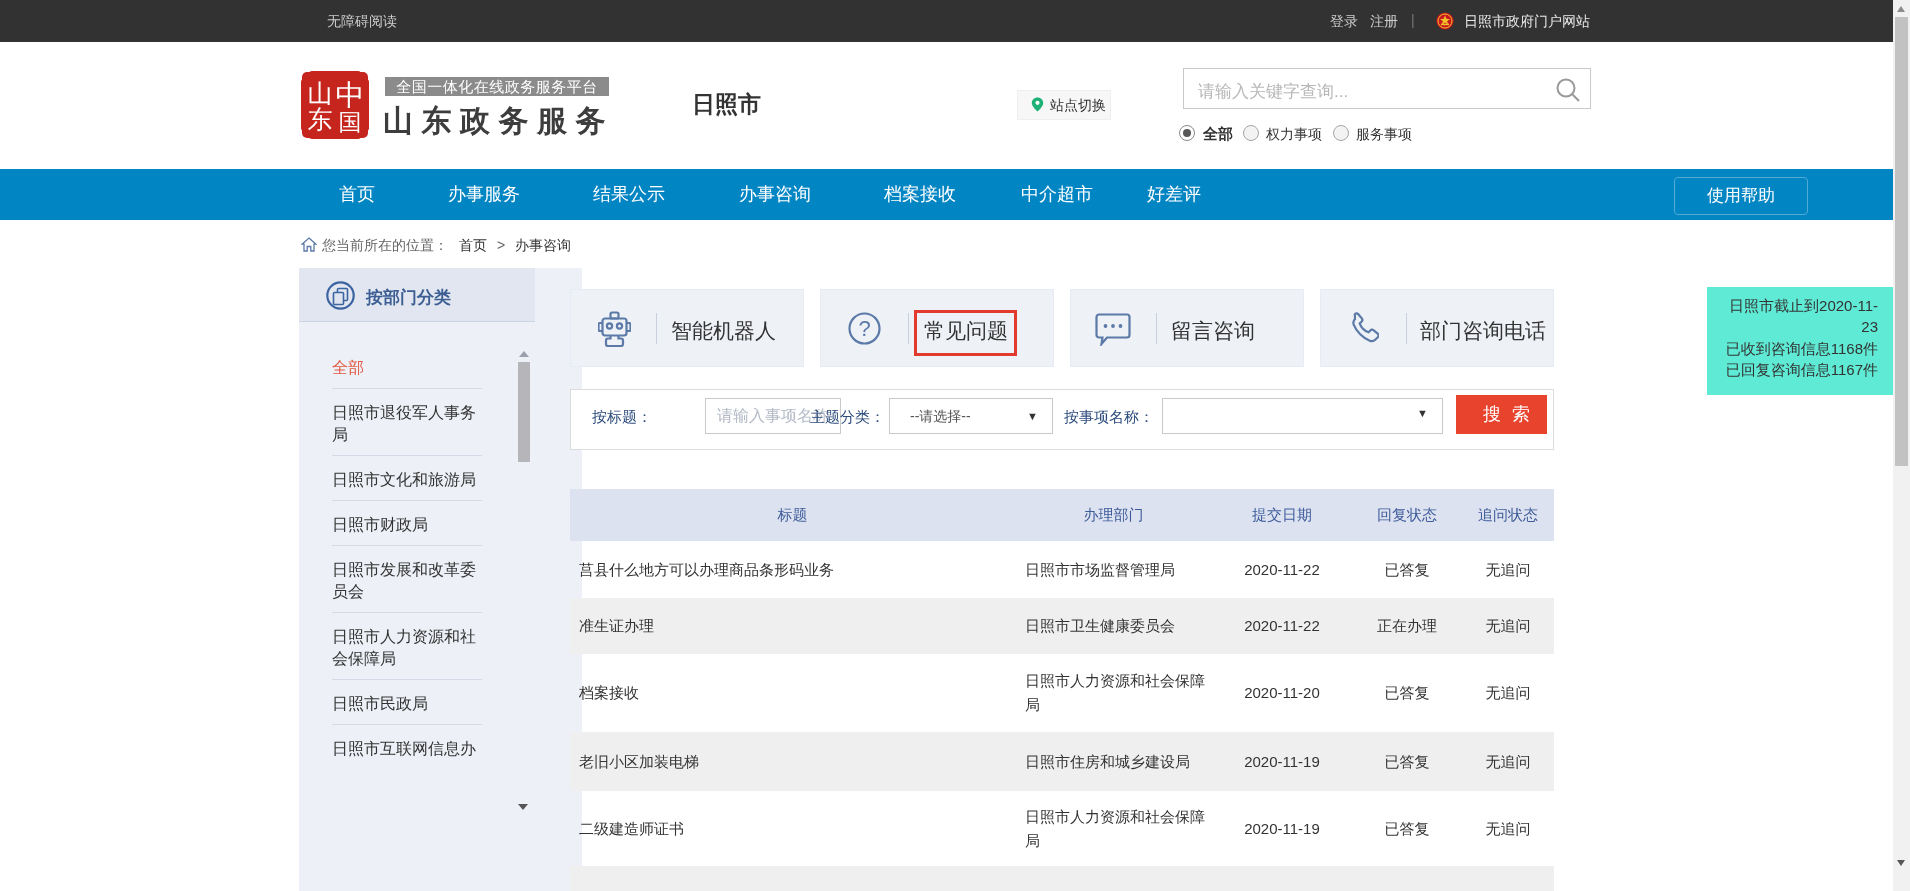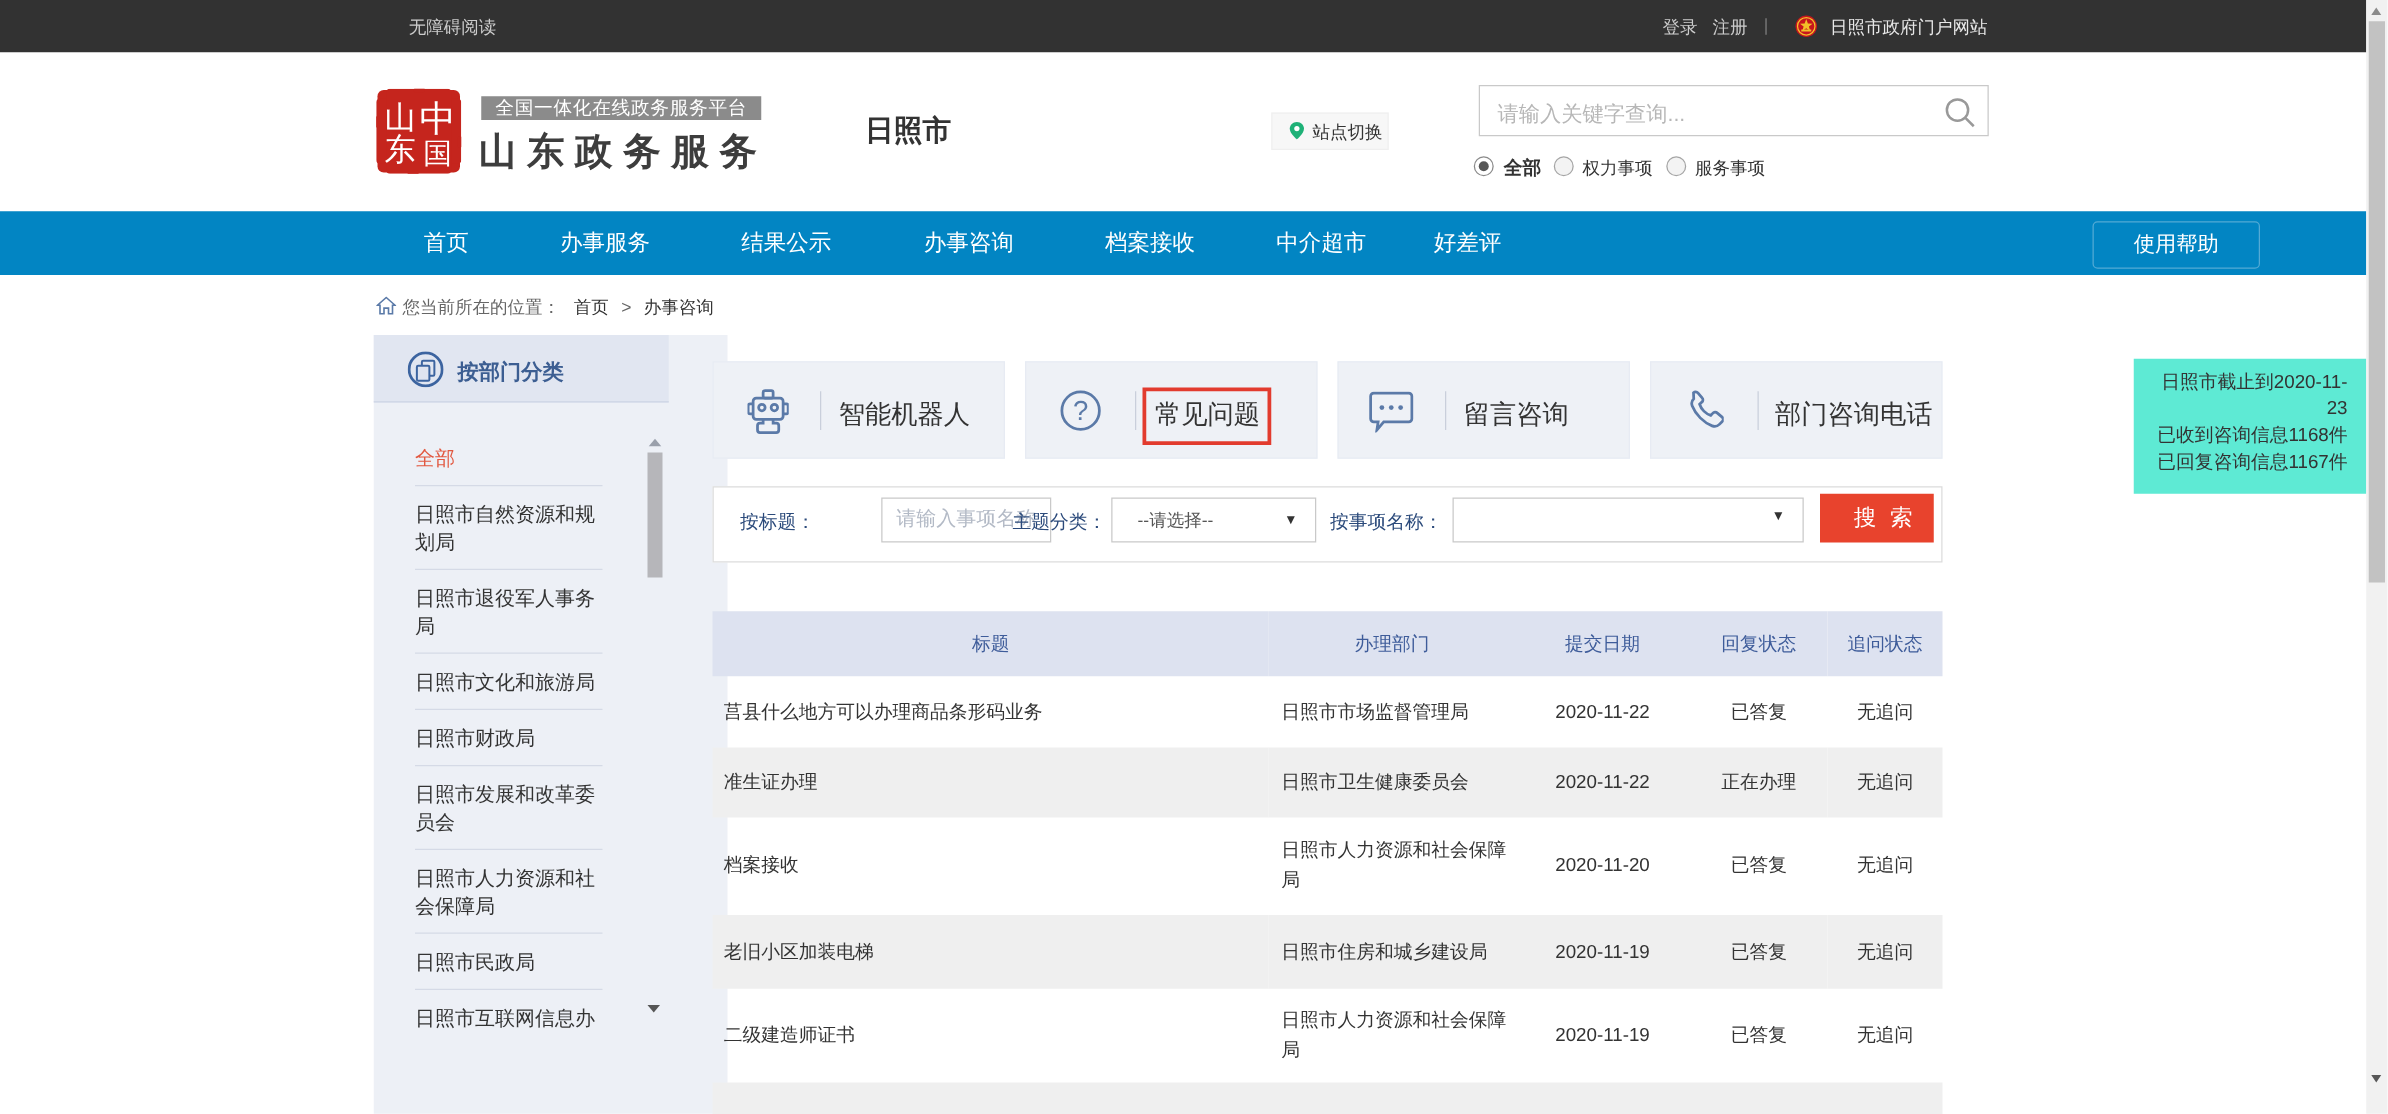--- a/index.html
+++ b/index.html
@@ -138,21 +138,20 @@
   <div id="sidehead">
     <svg class="abs" style="left:27px;top:13px;" width="29" height="29" viewBox="0 0 29 29">
       <circle cx="14.5" cy="14.5" r="13.2" fill="none" stroke="#3c64a0" stroke-width="2.2"></circle>
       <rect x="11.5" y="7.5" width="10" height="12" rx="1" fill="none" stroke="#3c64a0" stroke-width="1.6"></rect>
       <rect x="7.5" y="11.5" width="10" height="12" rx="1" fill="#dfe4f0" stroke="#3c64a0" stroke-width="1.6"></rect>
     </svg>
     <span>按部门分类</span>
   </div>
   <div id="sidelist">
     <div class="it all">全部</div>
-    <div class="it">日照市自然资源和规划局</div>
     <div class="it">日照市退役军人事务局</div>
     <div class="it">日照市文化和旅游局</div>
     <div class="it">日照市财政局</div>
     <div class="it">日照市发展和改革委员会</div>
     <div class="it">日照市人力资源和社会保障局</div>
     <div class="it">日照市民政局</div>
     <div class="it">日照市互联网信息办</div>
   </div>
   <div class="abs" style="left:220px;top:83px;width:0;height:0;border-left:5px solid transparent;border-right:5px solid transparent;border-bottom:6px solid #9aa0ab;"></div>
   <div class="abs" style="left:219px;top:94px;width:12px;height:100px;background:#b6b6ba;"></div>

